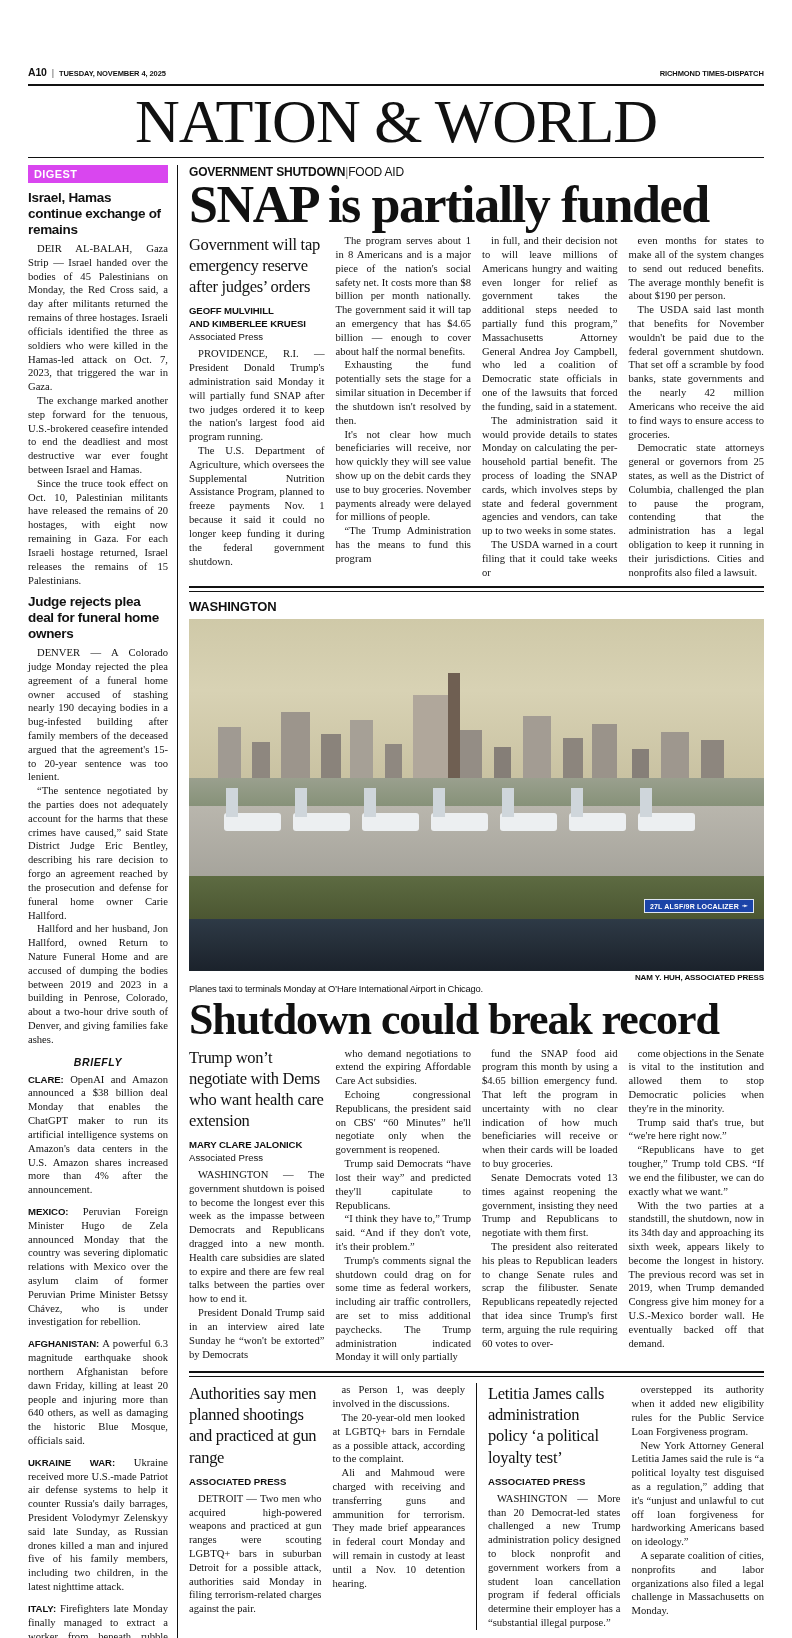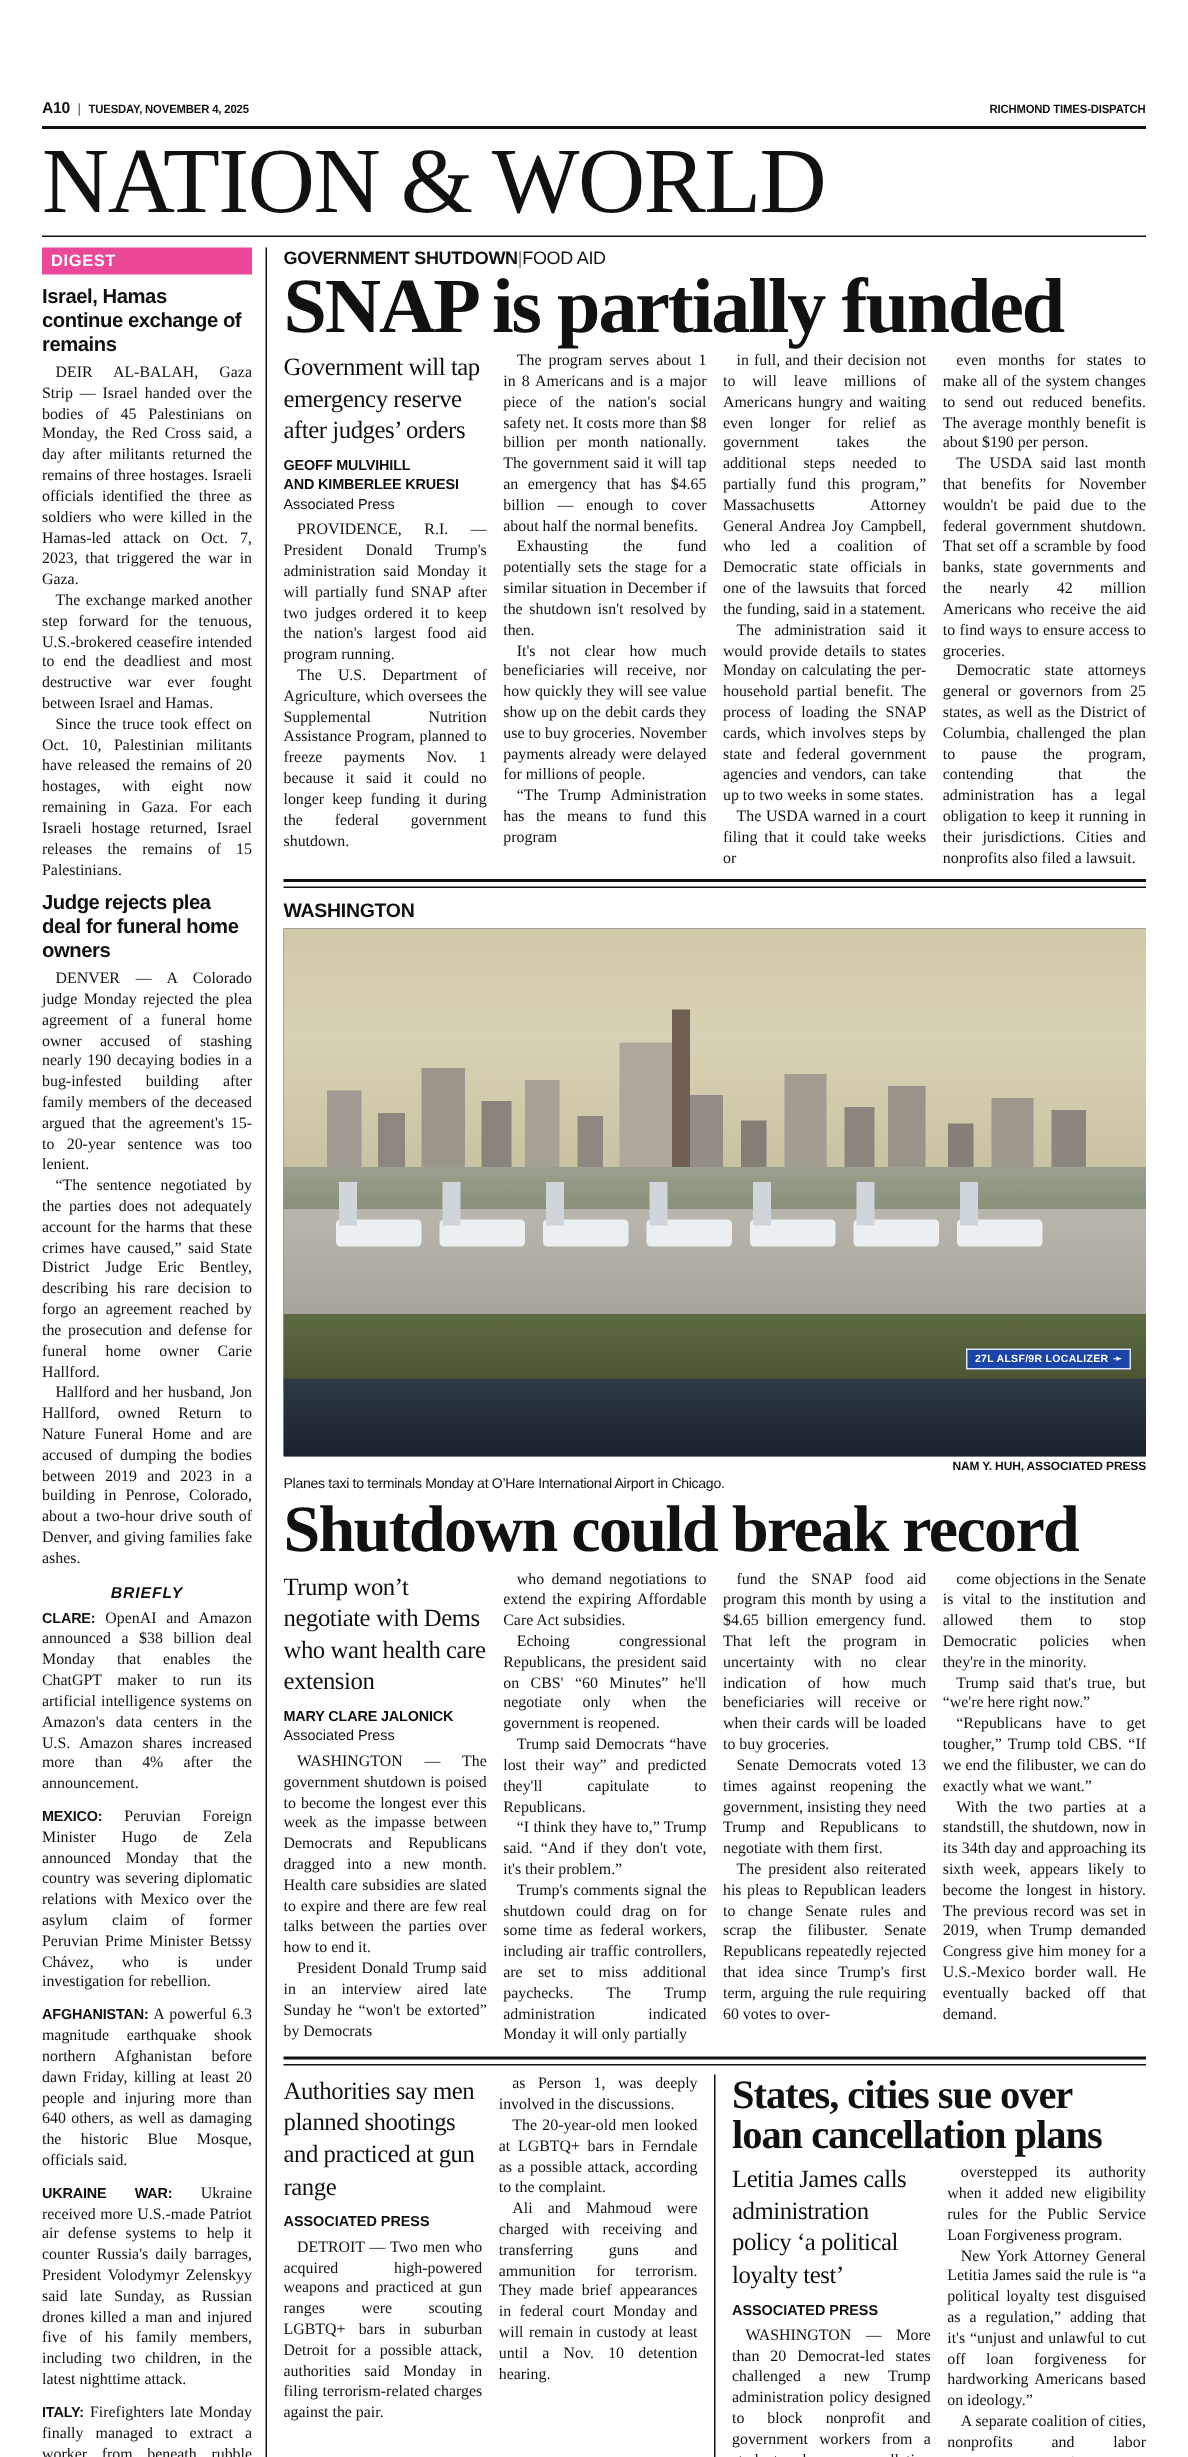--- a/index.html
+++ b/index.html
@@ -22,31 +22,31 @@
   .folio-date { font-size:8px; letter-spacing:-0.1px; transform:scaleX(0.94);
                 transform-origin:left; font-weight:600; }
   .folio-right { font-size:8px; letter-spacing:-0.1px; font-weight:600;
                  transform:scaleX(0.94); transform-origin:right; }
 
   .rule-top { border-top:2px solid #111; margin-top:6px; }
 
   
   .masthead { font-family:"Liberation Serif", serif; font-size:62px;
               line-height:1.02; letter-spacing:-1px; padding-top:4px;
-              padding-bottom:2px; font-weight:400; }
+              padding-bottom:2px; font-weight:400;text-align:center; }
   .rule-mast { border-top:1.5px solid #111; margin-top:2px; }
 
   
   .body-grid { display:flex; margin-top:7px; }
   .sidebar { width:150px; flex:0 0 150px; padding-right:9px;
              border-right:1px solid #111; }
   .maincol { flex:1; padding-left:11px; }
 
   
-  .digest-bar { background:#ec4899; color:#fff; font-family:"Liberation Sans",sans-serif;
+  .digest-bar { background:#d946ef; color:#fff; font-family:"Liberation Sans",sans-serif;
                 font-weight:bold; font-size:11px; letter-spacing:0.4px;
                 padding:3px 6px 3px 6px; }
   .dg-head { font-family:"Liberation Sans", sans-serif; font-weight:bold;
              font-size:13.5px; line-height:1.18; margin:7px 0 4px 0; letter-spacing:-0.3px; }
   .dg-p { font-size:10.6px; line-height:1.305; text-align:justify;
           text-indent:9px; margin:0; hyphens:auto; }
   .briefly { text-align:center; font-family:"Liberation Sans", sans-serif;
              font-weight:bold; font-size:10.5px; letter-spacing:0.6px;
              margin:9px 0 5px 0;font-style:italic; }
   .brief-item { font-size:10.6px; line-height:1.305; text-align:justify;
@@ -301,21 +301,20 @@
             <div style="flex:1;">
               <p class="art-p">as Person 1, was deeply involved in the discussions.</p>
               <p class="art-p">The 20-year-old men looked at LGBTQ+ bars in Ferndale as a possible attack, according to the complaint.</p>
               <p class="art-p">Ali and Mahmoud were charged with receiving and transferring guns and ammunition for terrorism. They made brief appearances in federal court Monday and will remain in custody at least until a Nov. 10 detention hearing.</p>
 
             </div>
           </div>
         </div>
 
         <div class="halfcol right">
-          <h2 class="hl-md">States, cities sue over loan cancellation plans</h2>
           <div style="display:flex;">
             <div style="flex:1; padding-right:11px;">
               <div class="deck">Letitia James calls administration policy ‘a political loyalty test’</div>
               <div class="byline-org" style="font-weight:bold;">ASSOCIATED PRESS</div>
               <p class="art-p">WASHINGTON — More than 20 Democrat-led states challenged a new Trump administration policy designed to block nonprofit and government workers from a student loan cancellation program if federal officials determine their employer has a “substantial illegal purpose.”</p>
 
             </div>
             <div style="flex:1;">
               <p class="art-p">overstepped its authority when it added new eligibility rules for the Public Service Loan Forgiveness program.</p>
               <p class="art-p">New York Attorney General Letitia James said the rule is “a political loyalty test disguised as a regulation,” adding that it's “unjust and unlawful to cut off loan forgiveness for hardworking Americans based on ideology.”</p>

